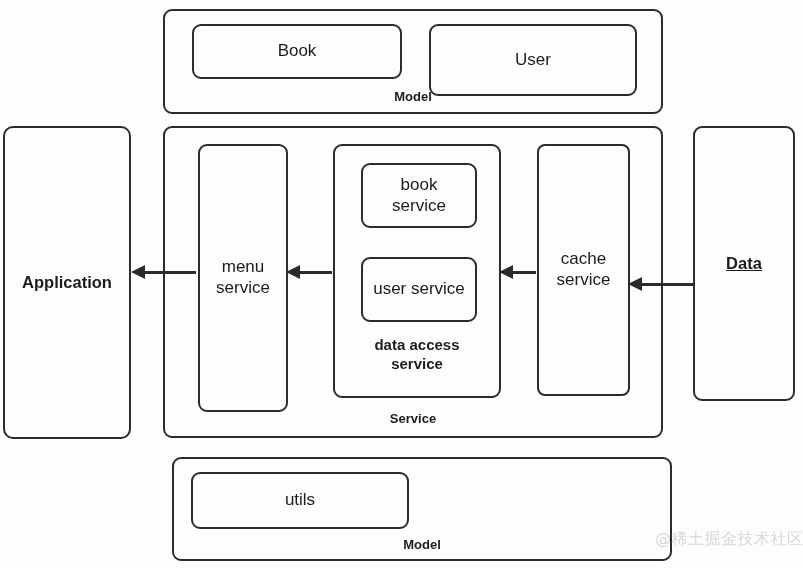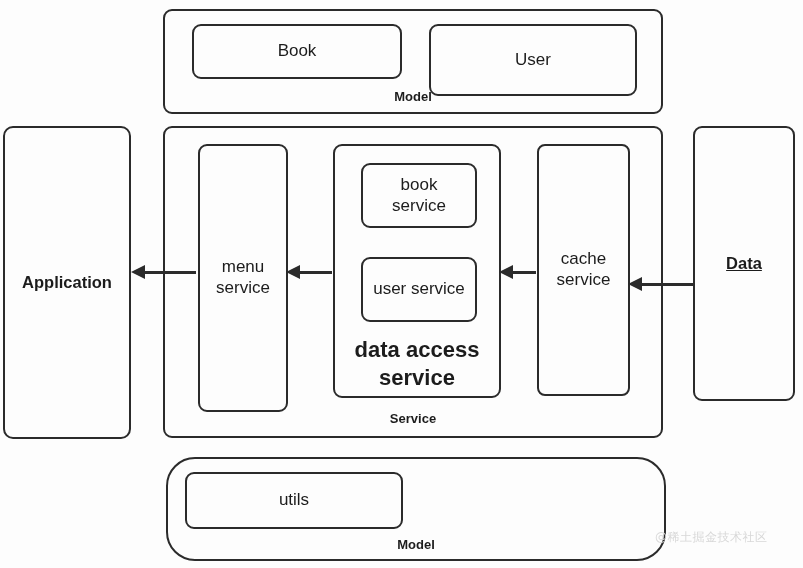--- a/index.html
+++ b/index.html
@@ -45,21 +45,21 @@
     text-align: center;
     font-size: 13px;
     font-weight: 700;
     color: #1c1c1c;
   }
   .inner-label {
     position: absolute;
     left: 0;
     right: 0;
     text-align: center;
-    font-size: 22px;
+    font-size: 15px;
     font-weight: 700;
     color: #1c1c1c;
     line-height: 1.25;
     white-space: pre-line;
   }
   .arrow {
     position: absolute;
     height: 0;
   }
   .arrow .shaft {
@@ -76,21 +76,21 @@
     top: -7px;
     width: 0;
     height: 0;
     border-top: 7px solid transparent;
     border-bottom: 7px solid transparent;
     border-right: 14px solid #2b2b2b;
   }
   .watermark {
     position: absolute;
     color: #d8d8d8;
-    font-size: 12px;
+    font-size: 16px;
     letter-spacing: 0.5px;
     white-space: nowrap;
     font-family: "DejaVu Sans", sans-serif;
   }
 </style>
 </head>
 <body>
 
 <div id="canvas">
 
@@ -132,21 +132,21 @@
     </div>
 
     <div class="box" style="left:372px; top:16px; width:93px; height:252px;border-radius:8px;">
       <span class="lbl t-normal">cache
 service</span>
     </div>
 
     <div class="group-label" style="top:283px;">Service</div>
   </div>
 
-  <div class="box group" style="left:166px; top:457px; width:500px; height:104px;border-radius:29px;">
+  <div class="box group" style="left:172px; top:457px; width:500px; height:104px;">
     <div class="box" style="left:17px; top:13px; width:218px; height:57px;">
       <span class="lbl t-normal">utils</span>
     </div>
     <div class="group-label" style="top:78px;">Model</div>
   </div>
 
   <div class="arrow" style="left:131px; top:272px; width:65px;">
     <span class="head"></span>
     <span class="shaft"></span>
   </div>

